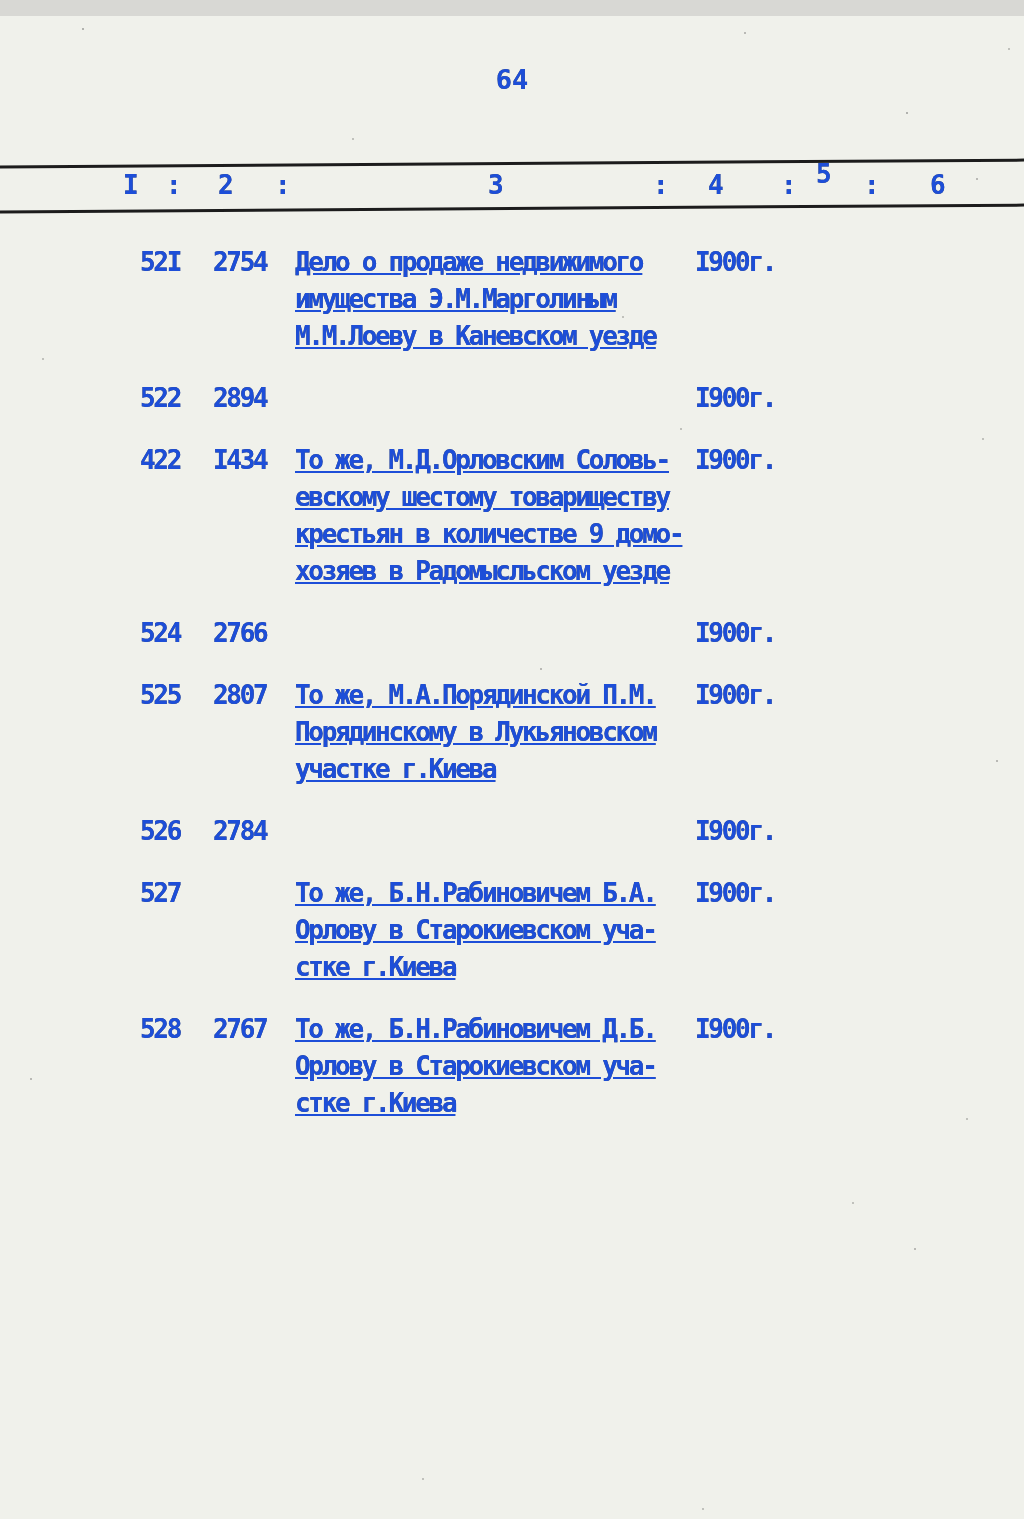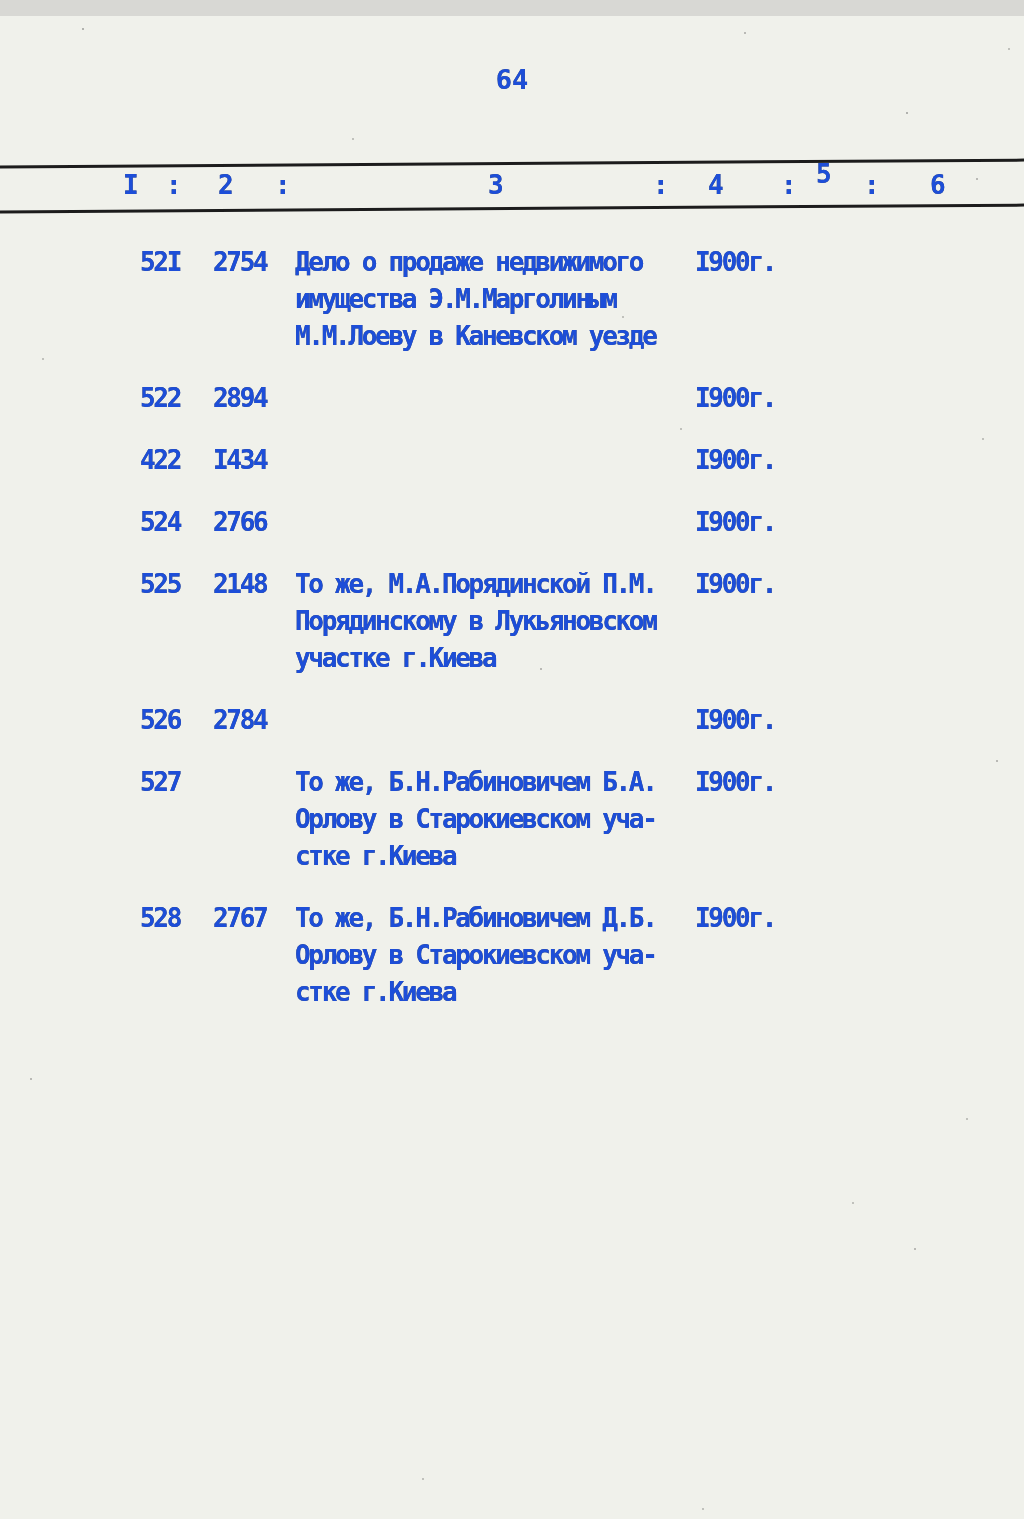--- a/index.html
+++ b/index.html
@@ -64,21 +64,21 @@
   .entry {
     display: grid;
     grid-template-columns: 140px 73px 82px 400px auto;
     margin-bottom: 25px;
     font-size: 26px;
     line-height: 37px;
     letter-spacing: -2.3px;
   }
   .entry .no   { grid-column: 2; white-space: pre; }
   .entry .file { grid-column: 3; white-space: pre; }
-  .entry .desc { grid-column: 4; white-space: pre; }
+  .entry .desc { grid-column: 4; white-space: pre; text-decoration: underline; }
   .entry .date { grid-column: 5; white-space: pre; align-self: start; }
   .specks {
     position: absolute;
     inset: 0;
     pointer-events: none;
   }
   .speck {
     position: absolute;
     top: 0; left: 0;
     width: 2px; height: 2px;
@@ -144,32 +144,36 @@
 
     <div class="entry">
       <span class="no">522</span>
       <span class="file">2894</span>
       <span class="date">I900г.</span>
     </div>
 
     <div class="entry">
       <span class="no">422</span>
       <span class="file">I434</span>
+      <span class="desc">То же, М.Д.Орловским Соловь-
+евскому шестому товариществу
+крестьян в количестве 9 домо-
+хозяев в Радомысльском уезде</span>
       <span class="date">I900г.</span>
     </div>
 
     <div class="entry">
       <span class="no">524</span>
       <span class="file">2766</span>
       <span class="date">I900г.</span>
     </div>
 
     <div class="entry">
       <span class="no">525</span>
-      <span class="file">2148</span>
+      <span class="file">2807</span>
       <span class="desc">То же, М.А.Порядинской П.М.
 Порядинскому в Лукьяновском
 участке г.Киева</span>
       <span class="date">I900г.</span>
     </div>
 
     <div class="entry">
       <span class="no">526</span>
       <span class="file">2784</span>
       <span class="date">I900г.</span>

